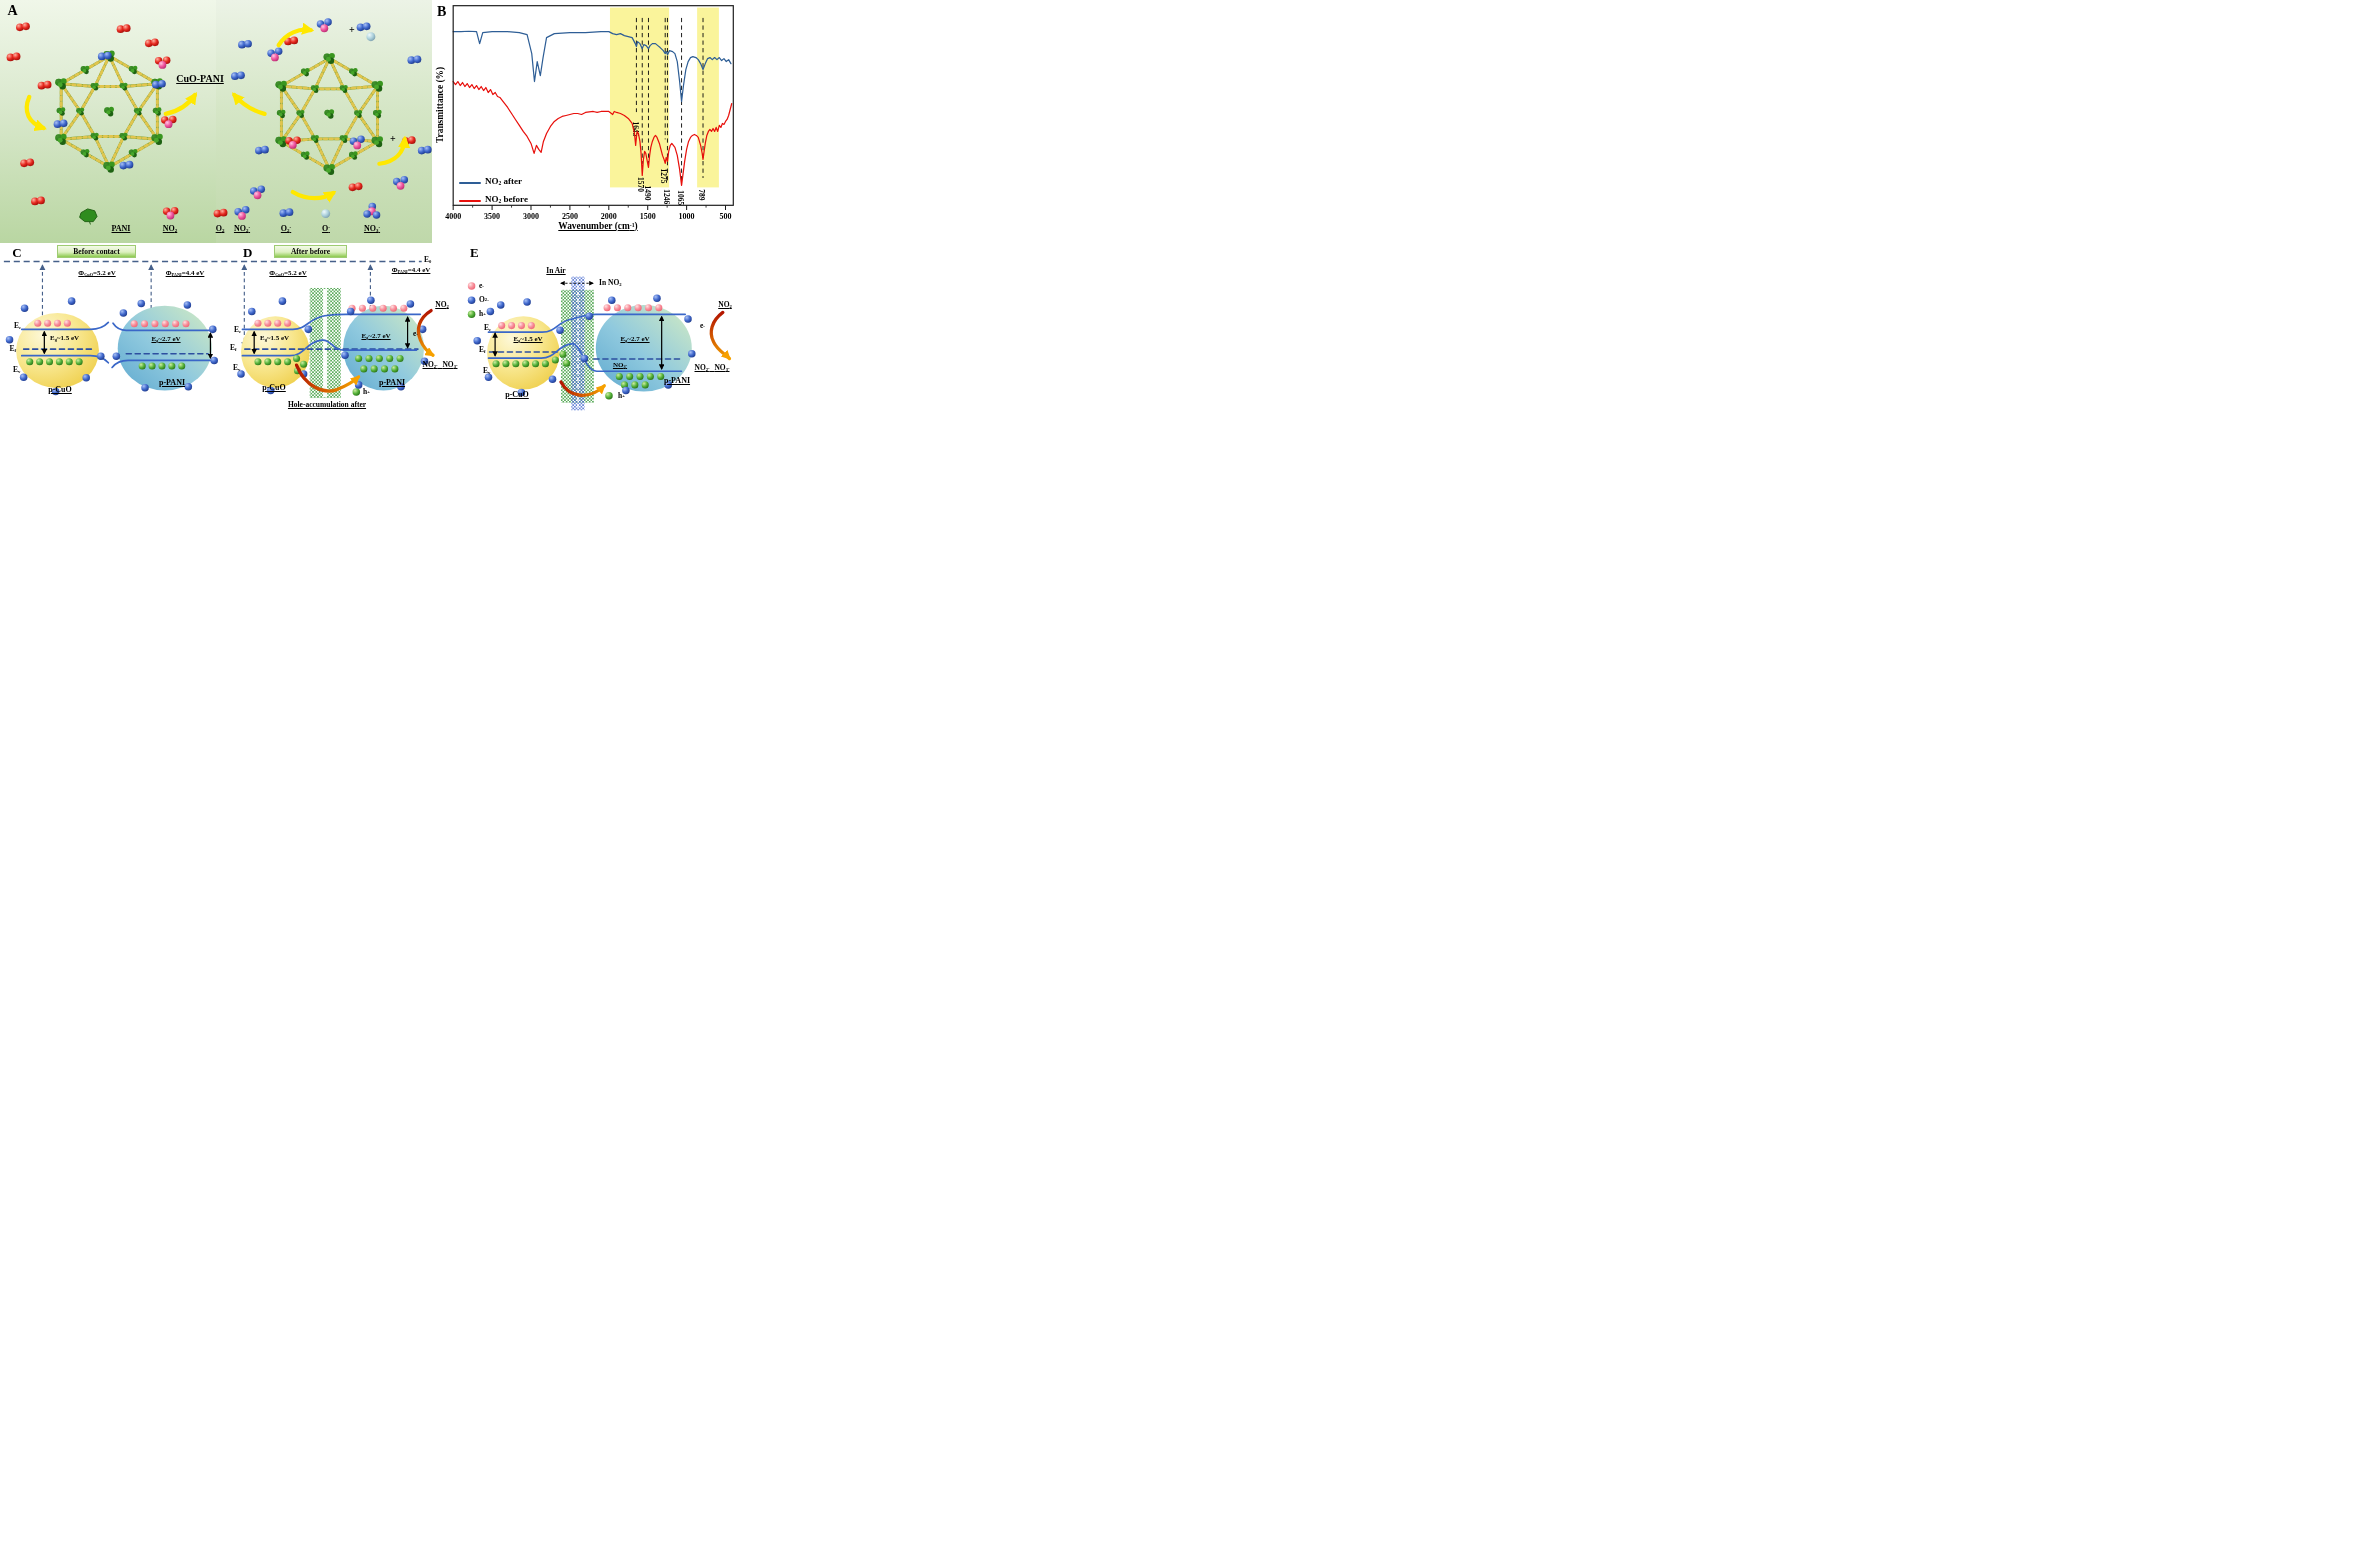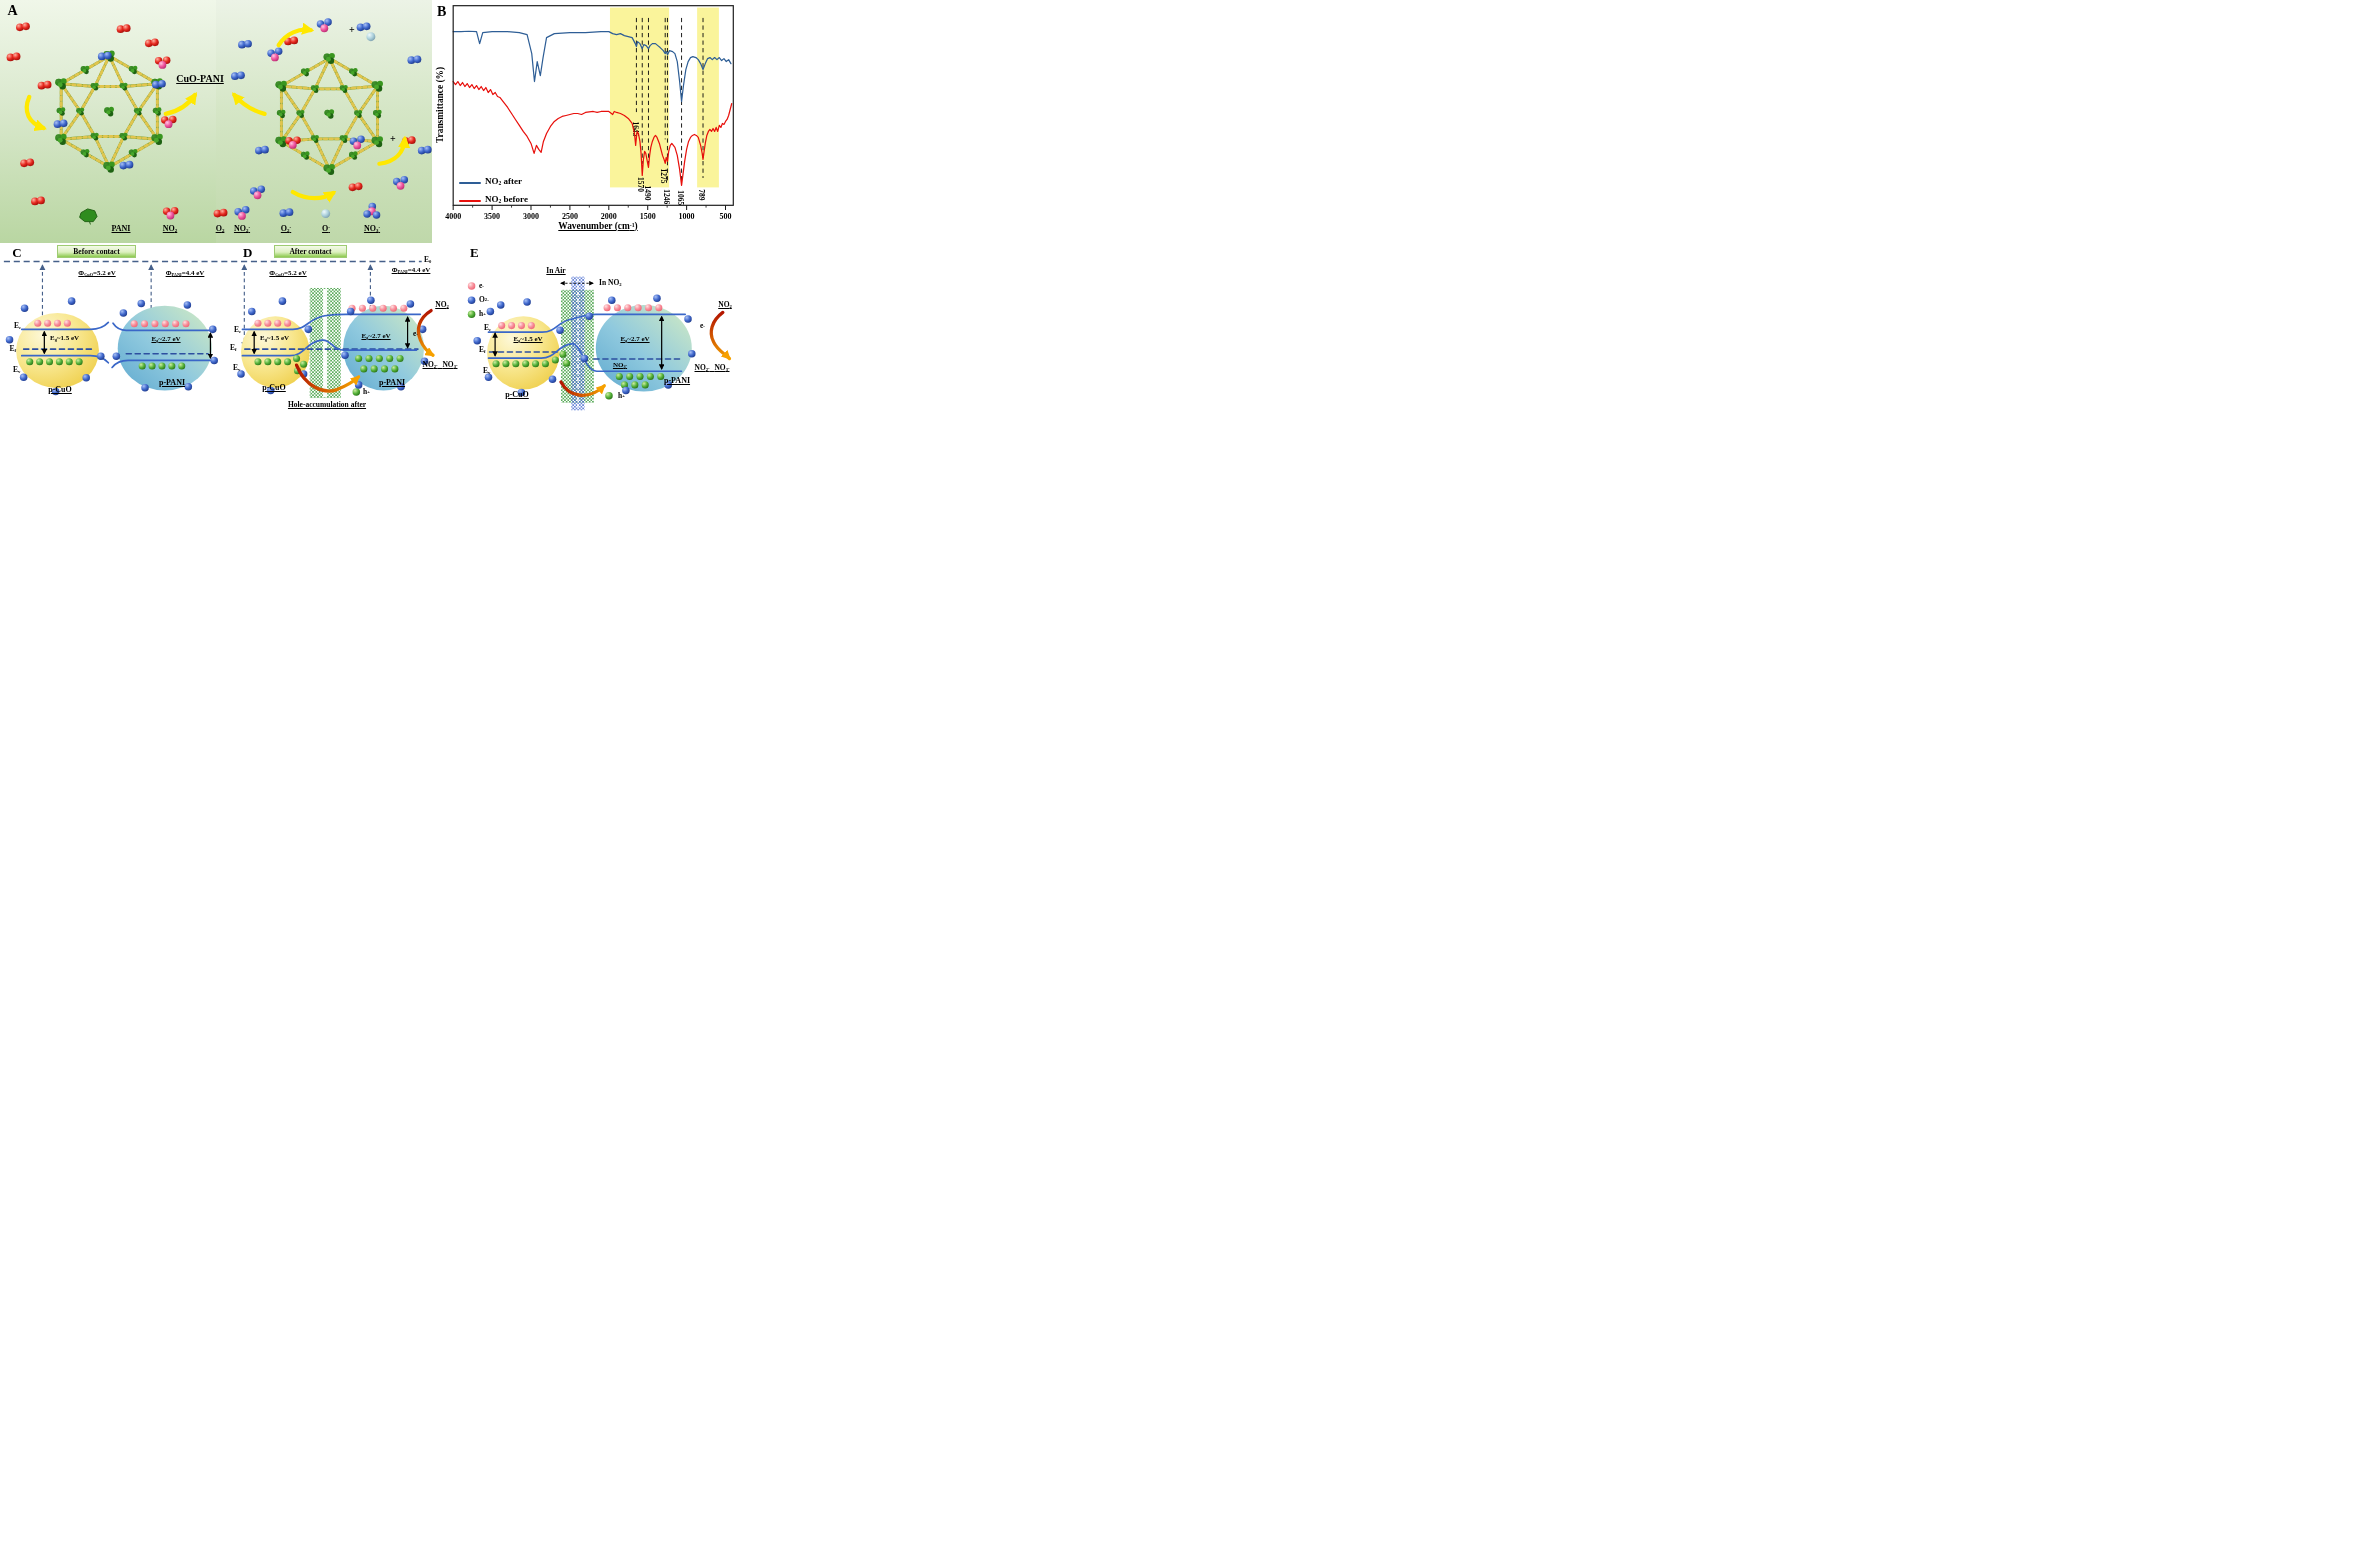--- a/index.html
+++ b/index.html
@@ -743,21 +743,21 @@
   <div class="t s15 ctr" style="left:185px;top:270px"><span>Φ</span><sub>PANI</sub><span>=4.4 eV</span></div>
   <div class="t s16" style="left:14px;top:322px"><span>E</span><sub>c</sub></div>
   <div class="t s16" style="left:9.4px;top:345px"><span>E</span><sub>f</sub></div>
   <div class="t s16" style="left:13px;top:366px"><span>E</span><sub>v</sub></div>
   <div class="t s15" style="left:50px;top:335px"><span>E</span><sub>g</sub><span>~1.5 eV</span></div>
   <div class="t s15 ctr" style="left:166px;top:336px"><span>E</span><sub>g</sub><span>~2.7 eV</span></div>
   <div class="t s17 ctr" style="left:60px;top:386px">p-CuO</div>
   <div class="t s17 ctr" style="left:172px;top:379px">p-PANI</div>
 
   <div class="t s28" style="left:243px;top:246px">D</div>
-  <div class="pill" style="left:274px;top:245px;width:71px">After contact</div>
+  <div class="pill" style="left:274px;top:245px;width:71px">After before</div>
   <div class="t s15 ctr" style="left:288px;top:270px"><span>Φ</span><sub>CuO</sub><span>=5.2 eV</span></div>
   <div class="t s15 ctr" style="left:411px;top:267px"><span>Φ</span><sub>PANI</sub><span>=4.4 eV</span></div>
   <div class="t s16" style="left:234px;top:326px"><span>E</span><sub>c</sub></div>
   <div class="t s16" style="left:230px;top:344px"><span>E</span><sub>f</sub></div>
   <div class="t s16" style="left:233px;top:364px"><span>E</span><sub>v</sub></div>
   <div class="t s15" style="left:260px;top:335px"><span>E</span><sub>g</sub><span>~1.5 eV</span></div>
   <div class="t s15 ctr" style="left:376px;top:333px"><span>E</span><sub>g</sub><span>~2.7 eV</span></div>
   <div class="t s17 ctr" style="left:274px;top:384px">p-CuO</div>
   <div class="t s17 ctr" style="left:392px;top:379px">p-PANI</div>
   <div class="t s16 ctr" style="left:327px;top:401px">Hole-accumulation after</div>

